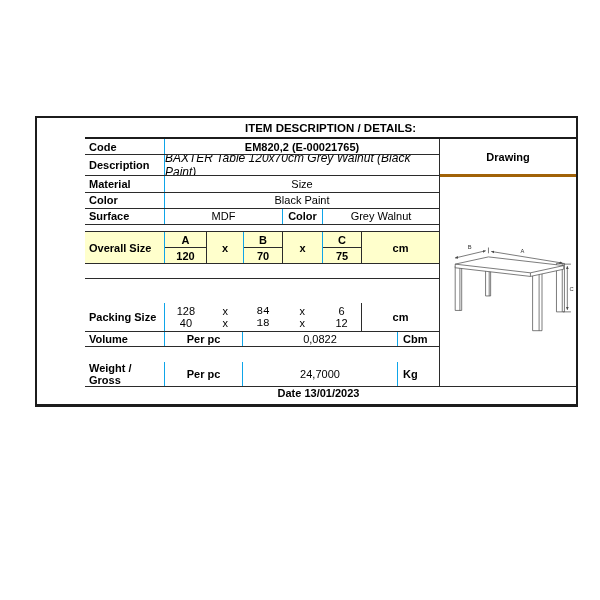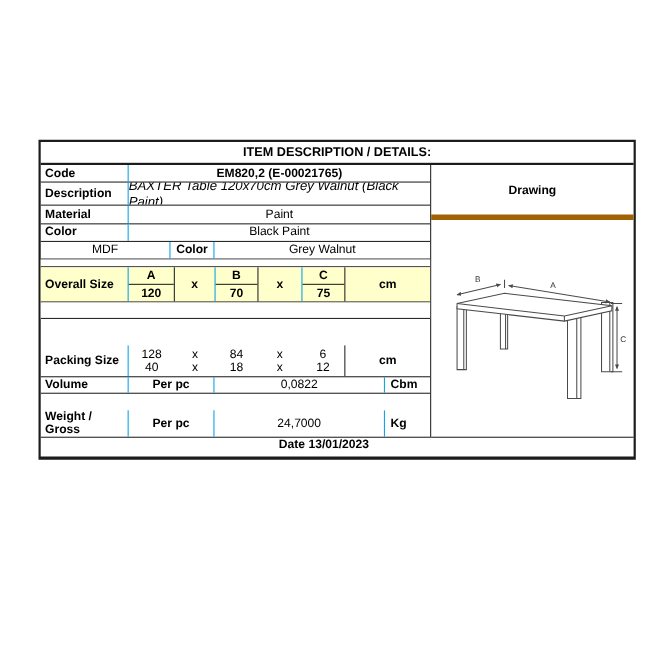--- a/index.html
+++ b/index.html
@@ -1,24 +1,25 @@
 <!DOCTYPE html>
 <html><head>
 <meta charset="utf-8">
 <style>
   * { margin:0; padding:0; box-sizing:border-box; }
   html,body { width:600px; height:600px; background:#ffffff;
               font-family:"Liberation Sans", sans-serif; color:#000; }
   .canvas { position:absolute; top:0; left:0; width:600px; height:600px; background:#fff; }
 
   .sheet {
-    position:absolute; left:35px; top:127px; width:543px; height:291px;
+    position:absolute; left:35px; top:116px; width:543px; height:291px;
     border:2px solid #1c1c1c; border-bottom:3px solid #1c1c1c;
     display:flex; flex-direction:column; background:#fff;
     font-size:11px;
+    padding-left:48px;
   }
 
   .hdr-row { height:21px; border-bottom:2px solid #1c1c1c; display:flex;
              align-items:center; justify-content:center; font-weight:bold; font-size:11.5px; }
 
   .body { height:248px; display:flex; flex-direction:row; }
 
   .left-sec { width:355px; border-right:1px solid #2b2b2b; display:flex; flex-direction:column; }
   .right-sec { flex:1; display:flex; flex-direction:column; }
 
@@ -44,26 +45,26 @@
 
   .yellow-row { background:#FFFFCC; font-weight:bold; }
   .dim-cell { display:flex; flex-direction:column; border-right:1px solid #2b2b2b; flex:none; }
   .dim-cell .half { flex:1; display:flex; align-items:center; justify-content:center; }
   .dim-cell .half.top { border-bottom:1px solid #2b2b2b; }
 
   .pack-nums { width:197px; flex:none; display:flex; flex-direction:column;
                justify-content:flex-end; border-right:1px solid #2b2b2b; padding:2px 0; }
   .pack-line { display:flex; flex-direction:row; }
   .pack-line span { display:inline-flex; justify-content:center; }
-  .pc1 { width:42px; } .pc2 { width:37px; } .pc3 { width:39px; }
+  .pc1 { width:42px; } .pc2 { width:37px; } .pc3 { width:39px;font-family:Liberation Mono, monospace; }
   .pc4 { width:40px; } .pc5 { width:39px; }
 
   .unit-cell { justify-content:flex-start; padding-left:5px; font-weight:bold; }
 
-  .draw-label { height:50px; border-bottom:5px solid #a16207; display:flex;
+  .draw-label { height:38px; border-bottom:3px solid #a16207; display:flex;
                 align-items:center; justify-content:center; font-weight:bold; }
   .draw-area { flex:1; position:relative; border-bottom:1px solid #2b2b2b; }
   .draw-area svg { position:absolute; top:0; left:0; width:100%; height:100%; }
 
   .date-row { flex:1; display:flex; align-items:flex-start; justify-content:center;
               font-weight:bold; padding-right:24px; }
 
   svg text { font-family:"Liberation Sans", sans-serif; font-size:8px; fill:#333; }
 </style>
 </head>
@@ -85,29 +86,30 @@
           <div class="cell val bold">EM820,2 (E-00021765)</div>
         </div>
 
         <div class="row r21">
           <div class="cell lbl">Description</div>
           <div class="cell val small">BAXTER Table 120x70cm Grey Walnut (Black Paint)</div>
         </div>
 
         <div class="row r21">
           <div class="cell lbl">Material</div>
-          <div class="cell val">Paint</div>
+          <div class="cell val">Size</div>
         </div>
 
         <div class="row r21">
           <div class="cell lbl">Color</div>
           <div class="cell val">Black Paint</div>
         </div>
 
         <div class="row r21">
+          <div class="cell lbl">Surface</div>
           <div class="cell w118">MDF</div>
           <div class="cell w40 bold">Color</div>
           <div class="cell val">Grey Walnut</div>
         </div>
 
         <div class="spacer r9"></div>
 
         <div class="row r42 yellow-row">
           <div class="cell lbl">Overall Size</div>
           <div class="dim-cell w42">

